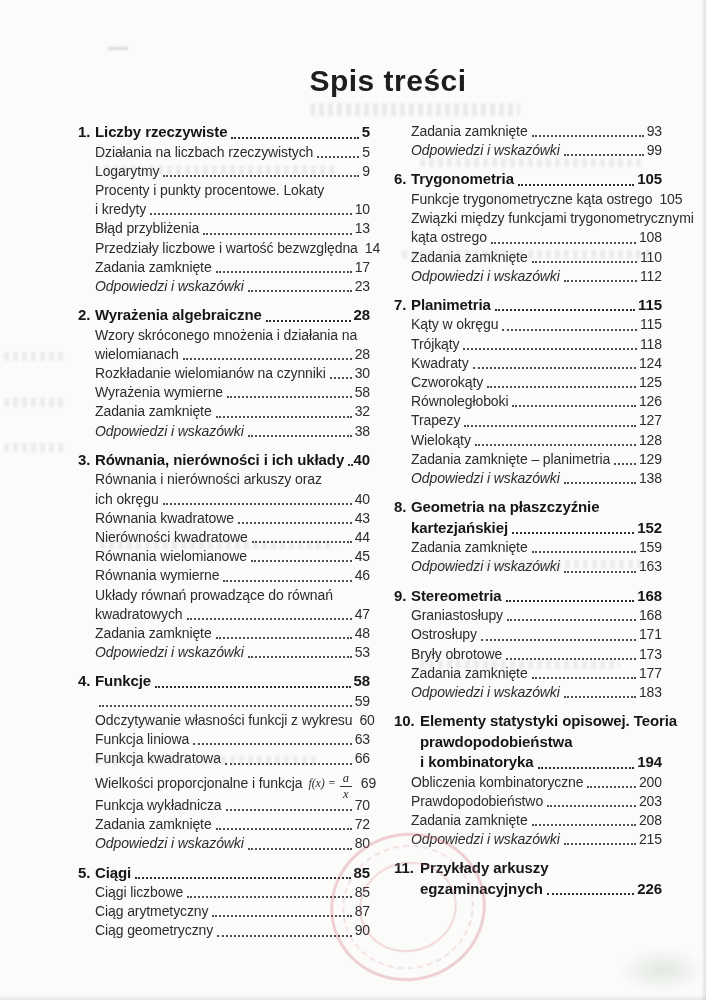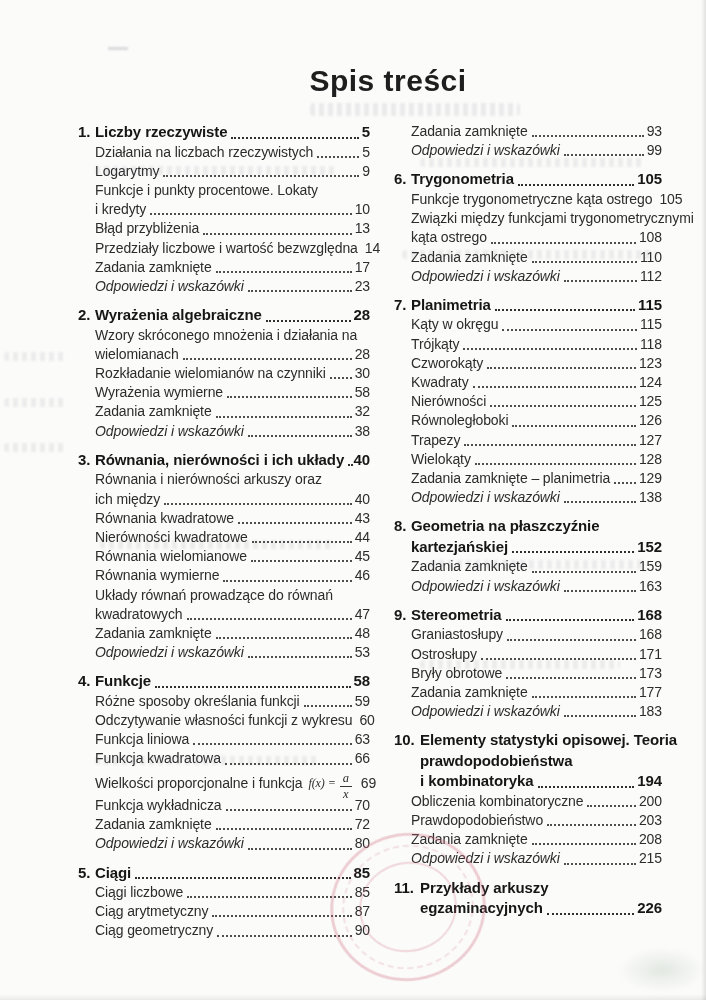--- a/index.html
+++ b/index.html
@@ -104,21 +104,21 @@
           <span class="pg">5</span>
         </div>
         <div class="line">
           <span class="num"></span>
           <span class="txt">Logarytmy</span>
           <span class="leader"></span>
           <span class="pg">9</span>
         </div>
         <div class="line">
           <span class="num"></span>
-          <span class="txt">Funkcje i punkty procentowe. Lokaty</span>
+          <span class="txt">Procenty i punkty procentowe. Lokaty</span>
         </div>
         <div class="line">
           <span class="num"></span>
           <span class="txt">i kredyty</span>
           <span class="leader"></span>
           <span class="pg">10</span>
         </div>
         <div class="line">
           <span class="num"></span>
           <span class="txt">Błąd przybliżenia</span>
@@ -192,21 +192,21 @@
           <span class="txt">Równania, nierówności i ich układy</span>
           <span class="leader"></span>
           <span class="pg">40</span>
         </div>
         <div class="line">
           <span class="num"></span>
           <span class="txt">Równania i nierówności arkuszy oraz</span>
         </div>
         <div class="line">
           <span class="num"></span>
-          <span class="txt">ich między</span>
+          <span class="txt">ich okręgu</span>
           <span class="leader"></span>
           <span class="pg">40</span>
         </div>
         <div class="line">
           <span class="num"></span>
           <span class="txt">Równania kwadratowe</span>
           <span class="leader"></span>
           <span class="pg">43</span>
         </div>
         <div class="line">
@@ -252,21 +252,20 @@
       </div>
       <div class="section">
         <div class="line heading">
           <span class="num">4.</span>
           <span class="txt">Funkcje</span>
           <span class="leader"></span>
           <span class="pg">58</span>
         </div>
         <div class="line">
           <span class="num"></span>
-          <span class="txt">Różne sposoby określania funkcji</span>
           <span class="leader"></span>
           <span class="pg">59</span>
         </div>
         <div class="line">
           <span class="num"></span>
           <span class="txt">Odczytywanie własności funkcji z wykresu</span>
           <span class="leader"></span>
           <span class="pg">60</span>
         </div>
         <div class="line">
@@ -403,33 +402,27 @@
           <span class="pg">115</span>
         </div>
         <div class="line">
           <span class="num"></span>
           <span class="txt">Trójkąty</span>
           <span class="leader"></span>
           <span class="pg">118</span>
         </div>
         <div class="line">
           <span class="num"></span>
+          <span class="txt">Kwadraty</span>
+          <span class="leader"></span>
+          <span class="pg">124</span>
+        </div>
+        <div class="line">
+          <span class="num"></span>
           <span class="txt">Czworokąty</span>
-          <span class="leader"></span>
-          <span class="pg">123</span>
-        </div>
-        <div class="line">
-          <span class="num"></span>
-          <span class="txt">Kwadraty</span>
-          <span class="leader"></span>
-          <span class="pg">124</span>
-        </div>
-        <div class="line">
-          <span class="num"></span>
-          <span class="txt">Nierówności</span>
           <span class="leader"></span>
           <span class="pg">125</span>
         </div>
         <div class="line">
           <span class="num"></span>
           <span class="txt">Równoległoboki</span>
           <span class="leader"></span>
           <span class="pg">126</span>
         </div>
         <div class="line">

